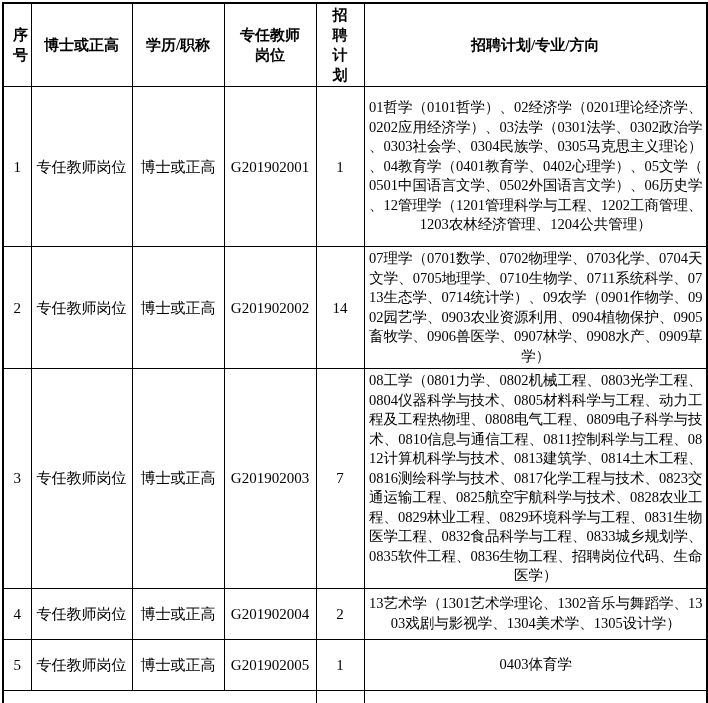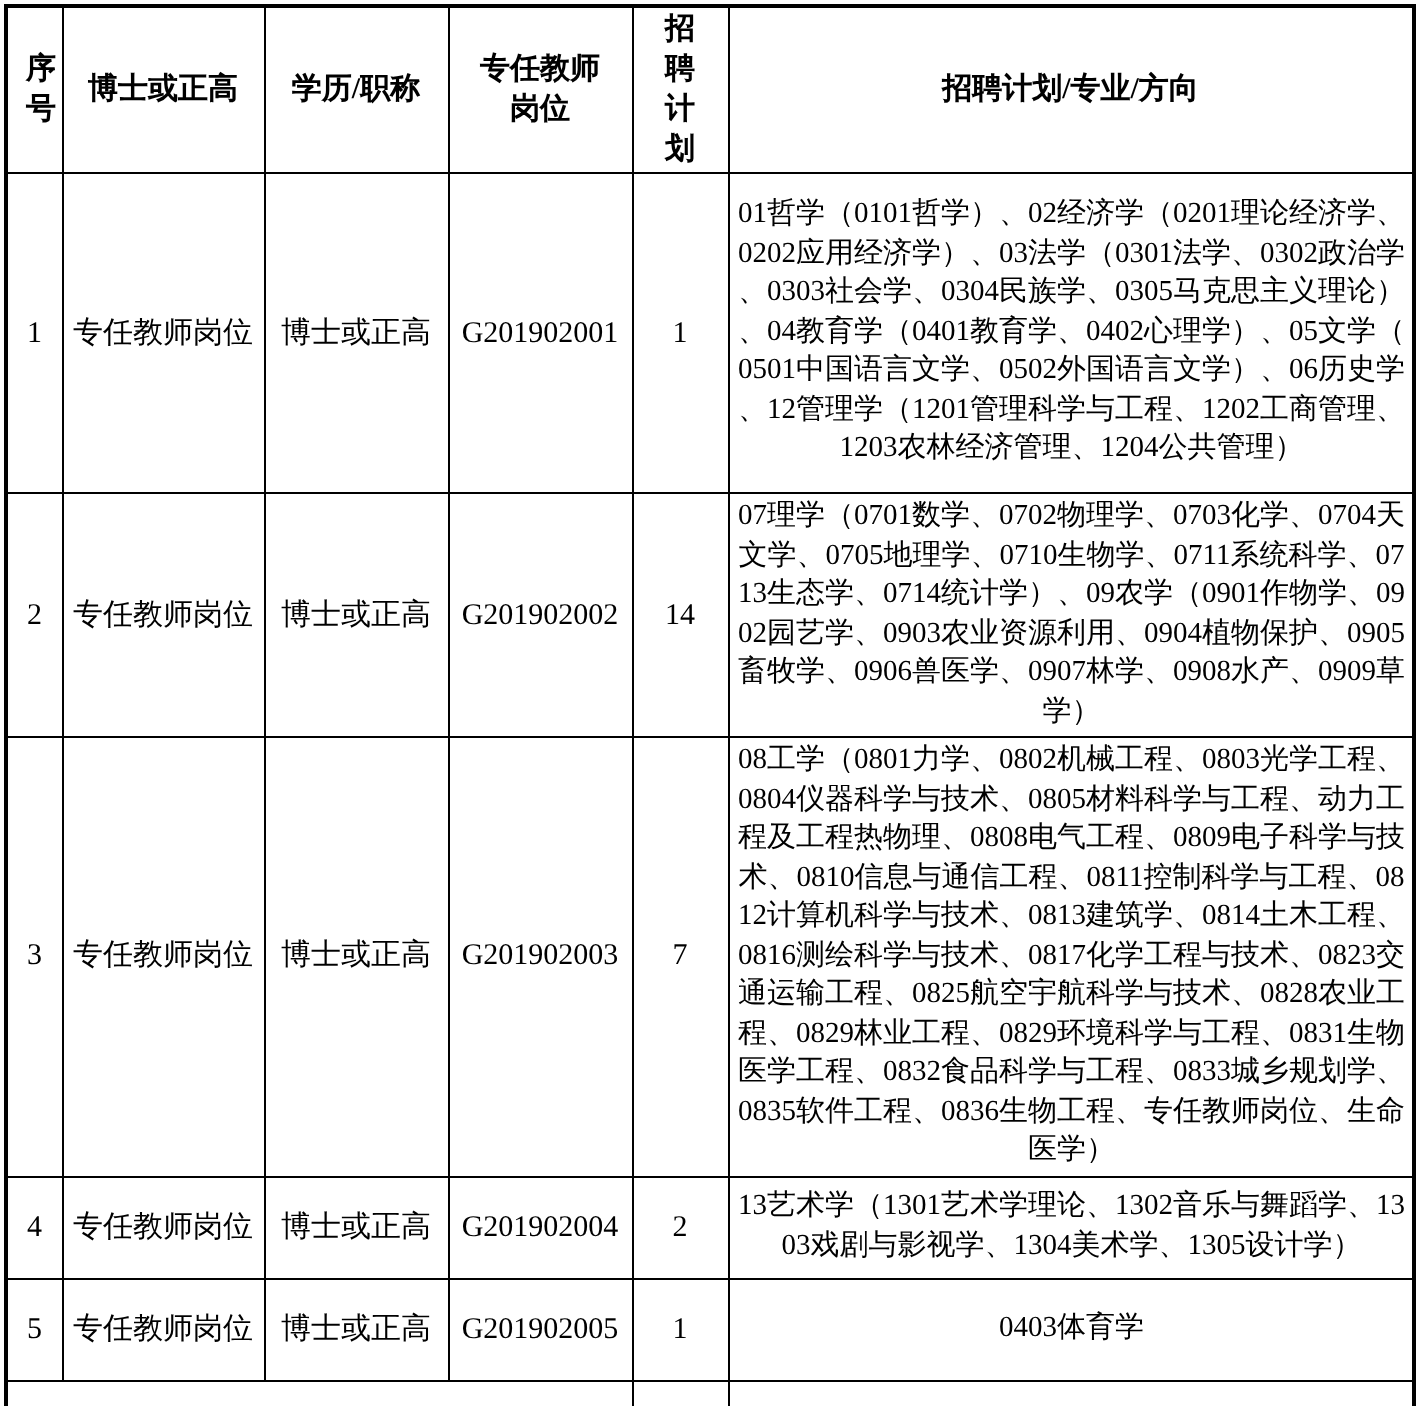--- a/index.html
+++ b/index.html
@@ -87,21 +87,21 @@
       <td class="code">G201902002</td>
       <td>14</td>
       <td class="majors">07理学（0701数学、0702物理学、0703化学、0704天文学、0705地理学、0710生物学、0711系统科学、0713生态学、0714统计学）、09农学（0901作物学、0902园艺学、0903农业资源利用、0904植物保护、0905畜牧学、0906兽医学、0907林学、0908水产、0909草学）</td>
     </tr>
     <tr class="row-3">
       <td>3</td>
       <td>专任教师岗位</td>
       <td>博士或正高</td>
       <td class="code">G201902003</td>
       <td>7</td>
-      <td class="majors">08工学（0801力学、0802机械工程、0803光学工程、0804仪器科学与技术、0805材料科学与工程、动力工程及工程热物理、0808电气工程、0809电子科学与技术、0810信息与通信工程、0811控制科学与工程、0812计算机科学与技术、0813建筑学、0814土木工程、0816测绘科学与技术、0817化学工程与技术、0823交通运输工程、0825航空宇航科学与技术、0828农业工程、0829林业工程、0829环境科学与工程、0831生物医学工程、0832食品科学与工程、0833城乡规划学、0835软件工程、0836生物工程、专任教师岗位、生命医学）</td>
+      <td class="majors">08工学（0801力学、0802机械工程、0803光学工程、0804仪器科学与技术、0805材料科学与工程、动力工程及工程热物理、0808电气工程、0809电子科学与技术、0810信息与通信工程、0811控制科学与工程、0812计算机科学与技术、0813建筑学、0814土木工程、0816测绘科学与技术、0817化学工程与技术、0823交通运输工程、0825航空宇航科学与技术、0828农业工程、0829林业工程、0829环境科学与工程、0831生物医学工程、0832食品科学与工程、0833城乡规划学、0835软件工程、0836生物工程、招聘岗位代码、生命医学）</td>
     </tr>
     <tr class="row-4">
       <td>4</td>
       <td>专任教师岗位</td>
       <td>博士或正高</td>
       <td class="code">G201902004</td>
       <td>2</td>
       <td class="majors">13艺术学（1301艺术学理论、1302音乐与舞蹈学、1303戏剧与影视学、1304美术学、1305设计学）</td>
     </tr>
     <tr class="row-5">

